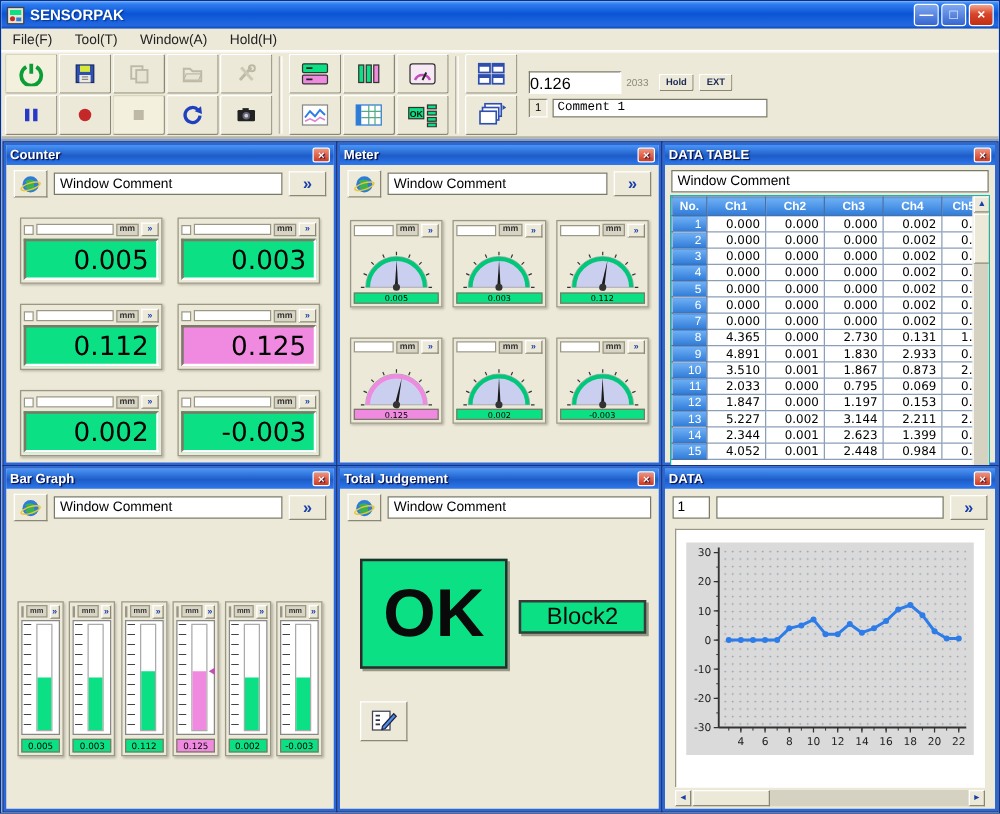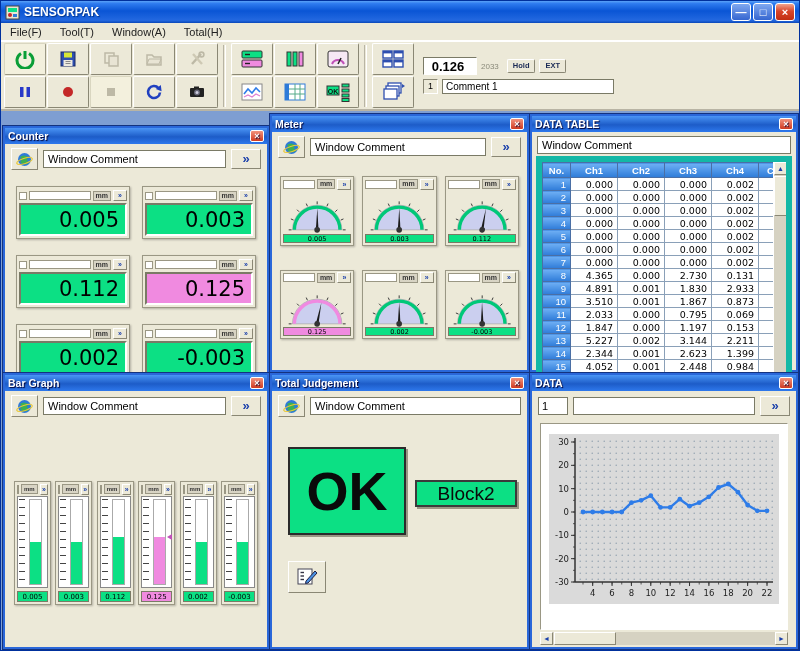--- a/index.html
+++ b/index.html
@@ -27,28 +27,28 @@
   
   .toolbar{height:70px; background:var(--beige); border-top:1px solid #fff; border-bottom:2px solid #B8B4A4;
     display:flex; align-items:center; padding:1px 3px; gap:5px;}
   .tb-grid{display:grid; grid-template-rows:32px 32px; grid-auto-flow:column; gap:1px;}
   .tb-btn{width:42px; height:32px; background:var(--beige); border:1px solid; border-color:var(--bdr-lt) var(--bdr-dk) var(--bdr-dk) var(--bdr-lt);
     border-radius:2px; display:flex; align-items:center; justify-content:center;}
   .tb-btn.lit{background:#F3F0DD; border-color:#D9D6C0 #9a9784 #9a9784 #D9D6C0;}
   .vsep{width:3px; height:62px; border-left:1px solid #B8B4A4; border-right:1px solid #fff;}
   .tb-display{display:flex; flex-direction:column; gap:4px; margin-left:4px;}
   .tb-disp-row{display:flex; align-items:center; gap:4px;}
-  .val-box{width:54px; height:18px; background:#fff; border:1px solid; border-color:#7a7a66 #fff #fff #7a7a66;
-    font-size:13px; font-weight:bold; text-align:center; padding:1px 4px 0 0; color:#000;}
+  .val-box{width:74px; height:18px; background:#fff; border:1px solid; border-color:#7a7a66 #fff #fff #7a7a66;
+    font-size:13px; font-weight:normal; text-align:left; padding:1px 4px 0 0; color:#000;}
   .val-sub{font-size:8px; color:#8a8a7a; margin-right:4px;}
   .tinybtn{height:14px; padding:1px 5px; font-size:7.5px; font-weight:bold; color:#1a2a55; background:var(--beige);
     border:1px solid; border-color:var(--bdr-lt) var(--bdr-dk) var(--bdr-dk) var(--bdr-lt); border-radius:2px;}
   .chan-box{width:15px; height:15px; font-size:9px; text-align:center; line-height:13px; background:var(--beige);
     border:1px solid; border-color:var(--bdr-dk) var(--bdr-lt) var(--bdr-lt) var(--bdr-dk);}
-  .comment-input{width:172px; height:15px; font-size:10px; border:1px solid #7a7a66; padding:0 3px; font-family:Liberation Sans, sans-serif;}
+  .comment-input{width:172px; height:15px; font-size:10px; border:1px solid #7a7a66; padding:0 3px; font-family:Liberation Mono, monospace;}
 
   
   .mdi{position:absolute; left:0; top:110px; width:800px; height:541px; background:#7E9ED2;}
   .win{position:absolute; border:2px solid var(--winborder); outline:1px solid #14337F; background:var(--beige);}
   .win-title{height:16px; display:flex; align-items:center; padding:0 3px;
     background:linear-gradient(180deg,var(--xpblue1),var(--xpblue2) 55%,var(--xpblue3)); color:#fff;
     font-size:10.5px; font-weight:bold; text-shadow:1px 1px 1px #003;}
   .win-close{margin-left:auto; width:14px; height:12px; background:linear-gradient(180deg,#F2927C,#D03A20); border:1px solid #fff;
     border-radius:2px; color:#fff; font-size:9px; line-height:10px; text-align:center; font-weight:bold;}
   .win-body{position:relative; width:100%; height:calc(100% - 16px);}
@@ -103,21 +103,21 @@
   .ok-box{position:absolute; left:16px; top:56px; width:118px; height:88px; background:var(--green); border:2px solid #2b2b2b;
     box-shadow:2px 2px 0 #9a9784; display:flex; align-items:center; justify-content:center;
     font-size:54px; font-weight:bold; color:#0a0a0a; font-family:"Liberation Sans",sans-serif;}
   .block{position:absolute; left:143px; width:102px; height:27px; background:var(--green); border:2px solid #3a3a3a;
     box-shadow:2px 2px 0 #9a9784; display:flex; align-items:center; justify-content:center; font-size:19px; color:#0a0a0a;}
   .edit-btn{position:absolute; left:16px; top:170px; width:38px; height:32px; background:var(--beige);
     border:1px solid; border-color:var(--bdr-lt) var(--bdr-dk) var(--bdr-dk) var(--bdr-lt); display:flex; align-items:center; justify-content:center;}
 
   
   .dt-comment{margin:4px 5px 2px 5px; display:block; width:calc(100% - 10px);}
-  .table-wrap{position:relative; margin:2px 4px 0 4px; height:256px; border:6px solid #14b8a6; background:#fff; overflow:hidden;}
+  .table-wrap{position:relative; margin:2px 4px 0 4px; height:256px; border:1px solid #14b8a6; background:#fff; overflow:hidden;}
   .dtable{border-collapse:collapse; table-layout:fixed; width:251px;}
   .dtable th{background:linear-gradient(180deg,#6FB0F5,#2E7BD8); color:#fff; font-size:9.5px; font-weight:bold;
     border:1px solid #4A6FA5; height:15px; padding:0;}
   .dtable td{font-size:9.5px; text-align:right; padding:0 4px 0 0; border:1px solid #8AA0B8; height:13px; background:#fff; color:#000;
     font-family:"DejaVu Sans",sans-serif; overflow:hidden; white-space:nowrap;}
   .dtable td.rownum{background:linear-gradient(180deg,#6FB0F5,#2E7BD8); color:#fff; border-color:#4A6FA5; font-family:"Liberation Sans",sans-serif;}
   .vscroll{position:absolute; right:0; top:0; bottom:0; width:13px; background:#D6D2C2; border-left:1px solid #fff;}
   .scr-btn{position:absolute; left:0; width:13px; height:13px; background:var(--beige); border:1px solid; border-color:var(--bdr-lt) var(--bdr-dk) var(--bdr-dk) var(--bdr-lt);
     color:#1A3FAA; font-size:7px; text-align:center; line-height:11px;}
   .vthumb{position:absolute; left:0; width:13px; background:var(--beige); border:1px solid; border-color:var(--bdr-lt) var(--bdr-dk) var(--bdr-dk) var(--bdr-lt);}
@@ -150,21 +150,21 @@
       <div class="wbtn">—</div>
       <div class="wbtn">□</div>
       <div class="wbtn close">×</div>
     </div>
   </div>
 
   <div class="menubar">
     <span class="menu-item">File(F)</span>
     <span class="menu-item">Tool(T)</span>
     <span class="menu-item">Window(A)</span>
-    <span class="menu-item">Total(H)</span>
+    <span class="menu-item">Hold(H)</span>
   </div>
 
   <div class="toolbar">
     <div class="tb-grid">
       <div class="tb-btn lit">
         <svg class="icon-svg" width="20" height="20" viewBox="0 0 20 20">
             <path d="M6 4.5 A8 8 0 1 0 14 4.5" fill="none" stroke="#0B9E37" stroke-width="3"></path>
             <line x1="10" y1="2" x2="10" y2="10" stroke="#0B9E37" stroke-width="3"></line>
           </svg>
       </div>
@@ -316,21 +316,21 @@
       </div>
       <div class="tb-disp-row">
         <div class="chan-box">1</div>
         <input class="comment-input" value="Comment 1" style="">
       </div>
     </div>
   </div>
 
   <div class="mdi">
 
-    <div class="win" style="left:2px; top:15px; width:266px; height:258px;">
+    <div class="win" style="left:2px; top:3px; width:266px; height:258px;">
       <div class="win-title">
         <span>Counter</span>
         <div class="win-close">×</div>
       </div>
       <div class="win-body">
         <div class="comment-row">
           <div class="globe-btn">
             <svg class="icon-svg" width="17" height="17" viewBox="0 0 17 17">
                 <circle cx="8.5" cy="8.5" r="6.5" fill="#2E7BD8"></circle>
                 <path d="M4 6 q4 -3 8 0 q-2 4 1 6 q-5 3 -9 -1 q3 -2 0 -5" fill="#3CB054"></path>

